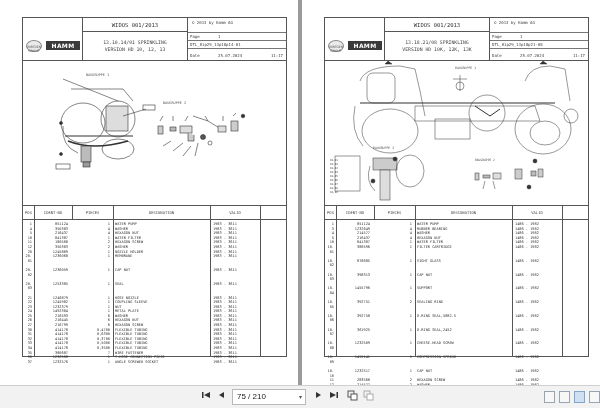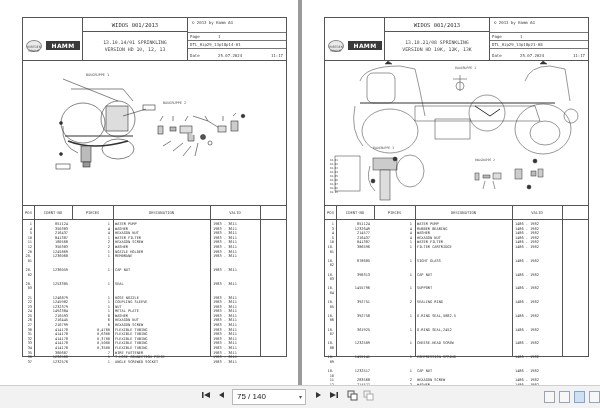--- a/index.html
+++ b/index.html
@@ -728,21 +728,21 @@
         <rect x="1" y="2" width="1.5" height="6" fill="#333"></rect>
         <path d="M9 2 L3 5 L9 8 Z" fill="#333"></path>
       </svg>
   </div>
   <div class="tb-btn" style="left:216px;">
     <svg width="10" height="10" viewBox="0 0 10 10">
         <path d="M7 2 L2 5 L7 8 Z" fill="#333"></path>
       </svg>
   </div>
   <div class="page-input">
-    <span>75 / 140</span>
+    <span>75 / 210</span>
     <span class="dd">▾</span>
   </div>
   <div class="tb-btn" style="left:312px;">
     <svg width="10" height="10" viewBox="0 0 10 10">
         <path d="M3 2 L8 5 L3 8 Z" fill="#333"></path>
       </svg>
   </div>
   <div class="tb-btn" style="left:328px;">
     <svg width="10" height="10" viewBox="0 0 10 10">
         <path d="M1 2 L7 5 L1 8 Z" fill="#333"></path>

